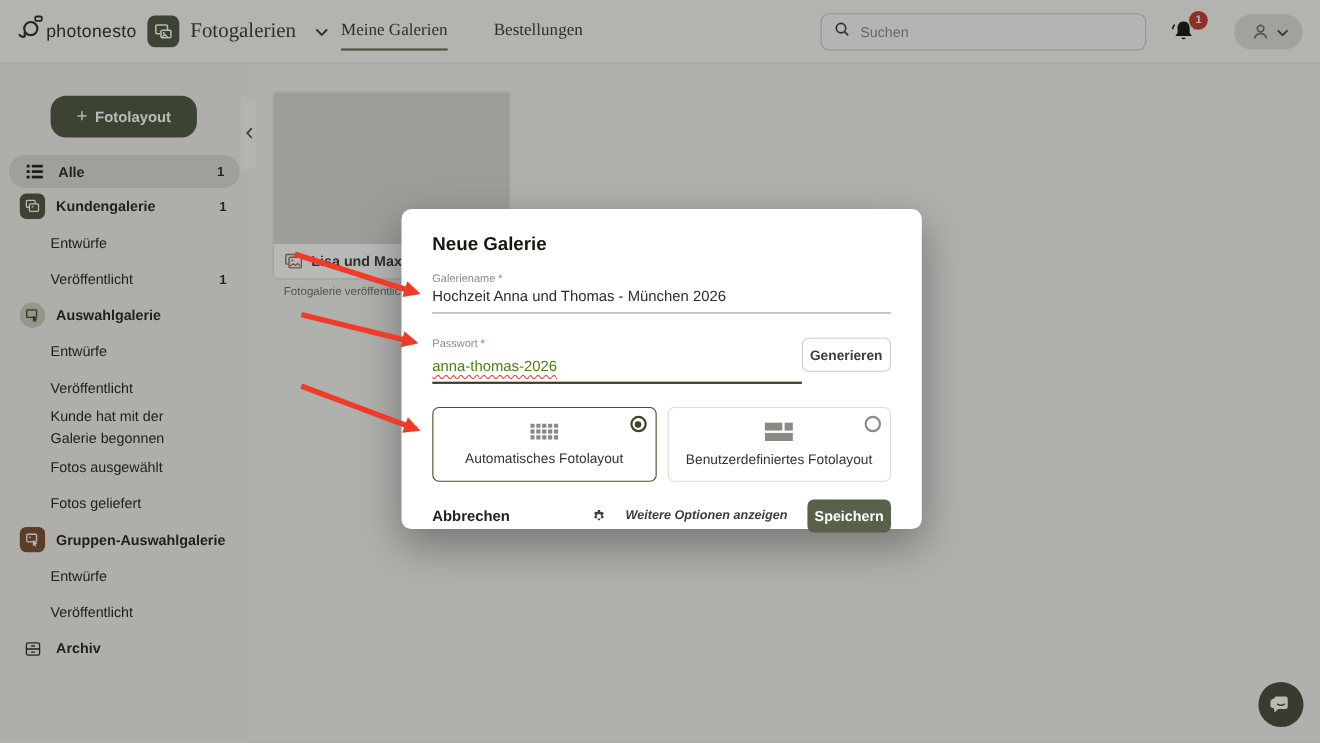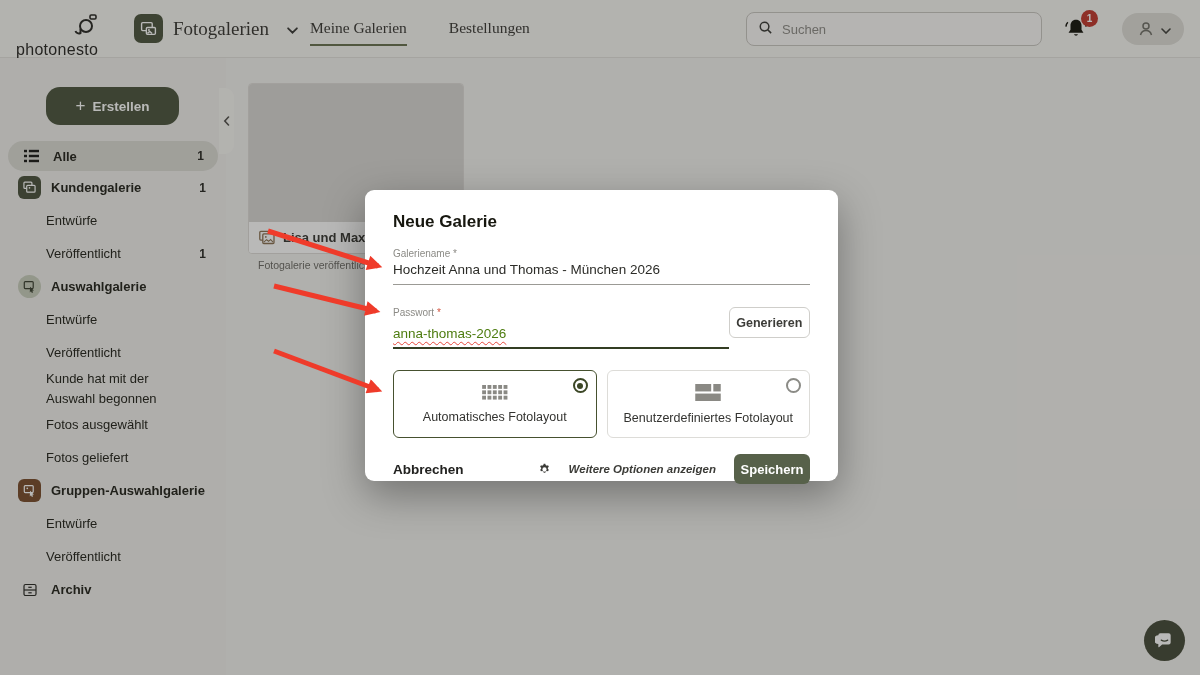--- a/index.html
+++ b/index.html
@@ -2,21 +2,21 @@
 <html style="--olive: #4E5741; --arrow: #EF3B2A; --badge: #C23A30;"><head>
 <meta charset="utf-8">
 <style>
   :root{ --olive:#4E5741; --arrow:#EF3B2A; --badge:#C23A30; }
   *{box-sizing:border-box; margin:0; padding:0;}
   body{font-family:"Liberation Sans",sans-serif; background:#888;}
   .app{position:relative; width:1200px; height:675px; background:#F3F2EF; overflow:hidden;}
 
   
   .topbar{position:absolute; top:0; left:0; right:0; height:58px; background:#F7F6F3; border-bottom:1px solid #E3E1DD; z-index:10;}
-  .logo{position:absolute; left:16px; top:13px; display:flex; align-items:flex-end; gap:2px; color:#2c2b28;flex-direction:column;}
+  .logo{position:absolute; left:16px; top:13px; display:flex; align-items:flex-end; gap:2px; color:#2c2b28;}
   .logo-text{font-size:16px; letter-spacing:.3px; font-weight:500; color:#2c2b28;}
   .appmenu{position:absolute; left:134px; top:14px; display:flex; align-items:center; gap:10px; cursor:pointer;}
   .tile28{width:29px; height:29px; border-radius:7px; background:var(--olive); display:flex; align-items:center; justify-content:center;}
   .appmenu-label{font-family:"Liberation Serif",serif; font-size:19px; color:#3b3a36;}
   .appmenu .chev{margin-left:8px;}
   .topnav{position:absolute; left:310px; top:19px; display:flex; gap:42px;}
   .topnav a{font-family:"Liberation Serif",serif; font-size:15.5px; color:#3b3a36; text-decoration:none; padding-bottom:7px;}
   .topnav a.active{border-bottom:2px solid #6A7352;}
   .search{position:absolute; left:746px; top:12px; width:296px; height:34px; background:#F9F8F6; border:1px solid #C9C7C2; border-radius:8px; display:flex; align-items:center; padding:0 11px; gap:9px;}
   .search input{border:none; outline:none; background:transparent; font-size:13px; color:#3c3c38; width:100%;}
@@ -147,21 +147,21 @@
         <svg width="10" height="6" viewBox="0 0 10 6">
             <path d="M1 1 l4 4 4-4" fill="none" stroke="#44443f" stroke-width="1.6" stroke-linecap="round"></path>
           </svg>
       </span>
     </div>
   </header>
 
   <aside class="sidebar">
     <button class="create-btn">
       <span class="plus">+</span>
-      <span>Erstellen</span>
+      <span>Fotolayout</span>
     </button>
     <div class="collapse-tab">
       <svg width="7" height="10" viewBox="0 0 7 10">
         <path d="M5.5 1 L1.8 5 l3.7 4" fill="none" stroke="#55544f" stroke-width="1.6" stroke-linecap="round"></path>
       </svg>
     </div>
     <div class="side-list">
         <div class="side-item top active">
           <span class="tile t-plain">
             <svg width="15" height="14" viewBox="0 0 16 14">
@@ -205,21 +205,21 @@
           </span>
           <span class="side-label">Auswahlgalerie</span>
         </div>
         <div class="side-item sub">
           <span class="side-label">Entwürfe</span>
         </div>
         <div class="side-item sub">
           <span class="side-label">Veröffentlicht</span>
         </div>
         <div class="side-item sub">
-          <span class="side-label">Kunde hat mit der Auswahl begonnen</span>
+          <span class="side-label">Kunde hat mit der Galerie begonnen</span>
         </div>
         <div class="side-item sub">
           <span class="side-label">Fotos ausgewählt</span>
         </div>
         <div class="side-item sub">
           <span class="side-label">Fotos geliefert</span>
         </div>
         <div class="side-item top">
           <span class="tile t-brown">
             <svg width="13" height="13" viewBox="0 0 14 14">

